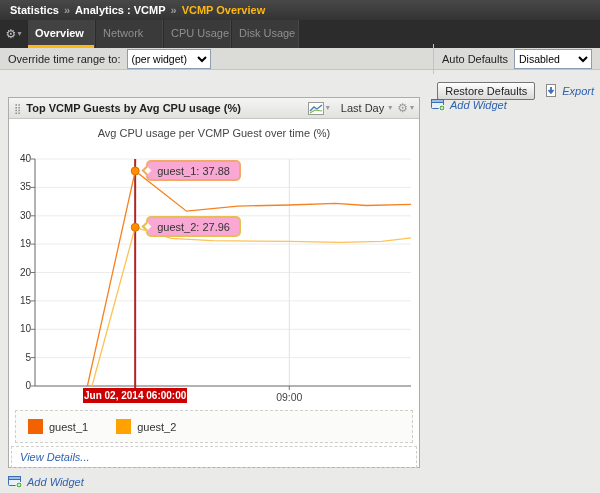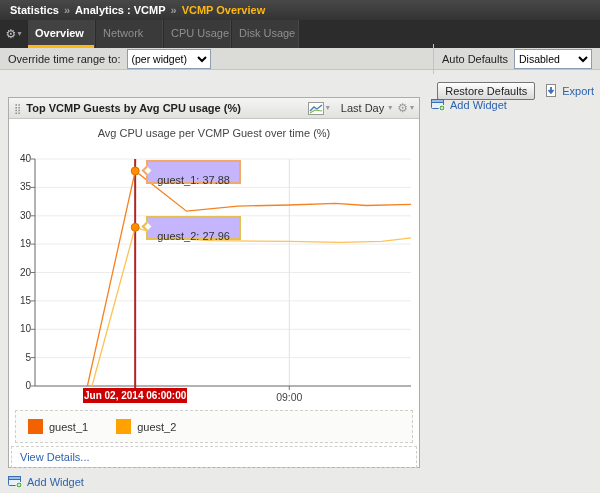--- a/index.html
+++ b/index.html
@@ -28,42 +28,42 @@
   .toolbar { position:absolute; left:0; top:48px; width:600px; height:22px; background:#dbdbd8;
     border-bottom:1px solid #c3c3c0; display:flex; align-items:center; font-size:11px; color:#222; }
   .toolbar .left { display:flex; align-items:center; gap:6px; padding-left:8px; flex:1; }
   .toolbar .right { display:flex; align-items:center; gap:6px; padding:0 8px; border-left:1px solid #c3c3c0; height:30px; }
   select { font-family:Liberation Sans, sans-serif; font-size:10.5px; height:20px; background:#fff; border:1px solid #8d9cb3; }
 
   
   .actions { position:absolute; top:82px; right:6px; display:flex; align-items:center; gap:10px; }
   .btn { font-size:11px; color:#222; background:linear-gradient(#fefefe,#d9d9d9); border:1px solid #757575;
     border-radius:2px; padding:2px 7px; cursor:pointer; }
-  .link { color:#2e62ae; font-size:11px; text-decoration:none; cursor:pointer; }
+  .link { color:#2e62ae; font-size:11px; text-decoration:none; cursor:pointer;font-style:italic; }
   .iconlink { display:flex; align-items:center; gap:4px; }
 
   
   .widget { position:absolute; left:8px; top:97px; width:412px; height:371px; background:#fff; border:1px solid #acacaa; }
   .whead { height:21px; background:linear-gradient(#f5f5f3,#e1e1de); border-bottom:1px solid #c6c6c3;
     display:flex; align-items:center; padding:0 5px; gap:5px; }
   .whead .drag { color:#8b8b8b; font-size:10px; cursor:move; }
   .whead .wtitle { flex:1; font-size:11px; font-weight:bold; color:#222; white-space:nowrap; overflow:hidden; }
   .whead .hctl { display:flex; align-items:center; gap:2px; cursor:pointer; }
   .whead .range { font-size:11px; color:#333; margin:0 2px 0 6px; }
   .whead .hgear { color:#9a9a9a; font-size:12px; }
 
   .chart-body { position:relative; height:288px; background:#fff; font-size:11px; }
   .chart-title { position:absolute; top:8px; left:0; width:100%; text-align:center; color:#444; font-size:11px; }
   #plot-svg { position:absolute; left:0; top:0; }
   .ylab { position:absolute; width:22px; text-align:right; font-size:10px; color:#333; }
   .xlab { position:absolute; font-size:10.5px; color:#444; text-align:center; width:40px; }
   .xdate { position:absolute; width:104px; height:15px; background:#cc0000; color:#fff; font-size:10px;
     font-weight:bold; text-align:center; line-height:15px; white-space:nowrap; }
-  .tooltip { position:absolute; height:21px; background:#c4b5fd; border:2px solid #f4a868; border-radius:0;
-    font-size:11px; color:#333; line-height:17px; padding:10px 9px; white-space:nowrap; }
+  .tooltip { position:absolute; height:21px; background:#f9a8d4; border:2px solid #f4a868; border-radius:5px;
+    font-size:11px; color:#333; line-height:17px; padding:1px 9px; white-space:nowrap; }
   .tooltip .notch { position:absolute; left:-5px; top:5px; width:7px; height:7px; background:#fffcf0;
     border-left:2px solid #f4a868; border-bottom:2px solid #f4a868; transform:rotate(45deg); }
 
   .legend-box { margin:3px 6px 0 6px; border:1px dashed #cfcfcc; background:#fbfbf9; padding:8px 12px;
     display:flex; gap:28px; align-items:center; }
   .legend-item { display:flex; align-items:center; gap:6px; font-size:11px; color:#333; }
   .swatch { width:15px; height:15px; display:inline-block; }
   .view-details { margin:3px 2px 0 2px; border:1px dashed #cfcfcc; padding:4px 8px; font-size:11px; }
 
   .addw-top { position:absolute; left:431px; top:99px; }

